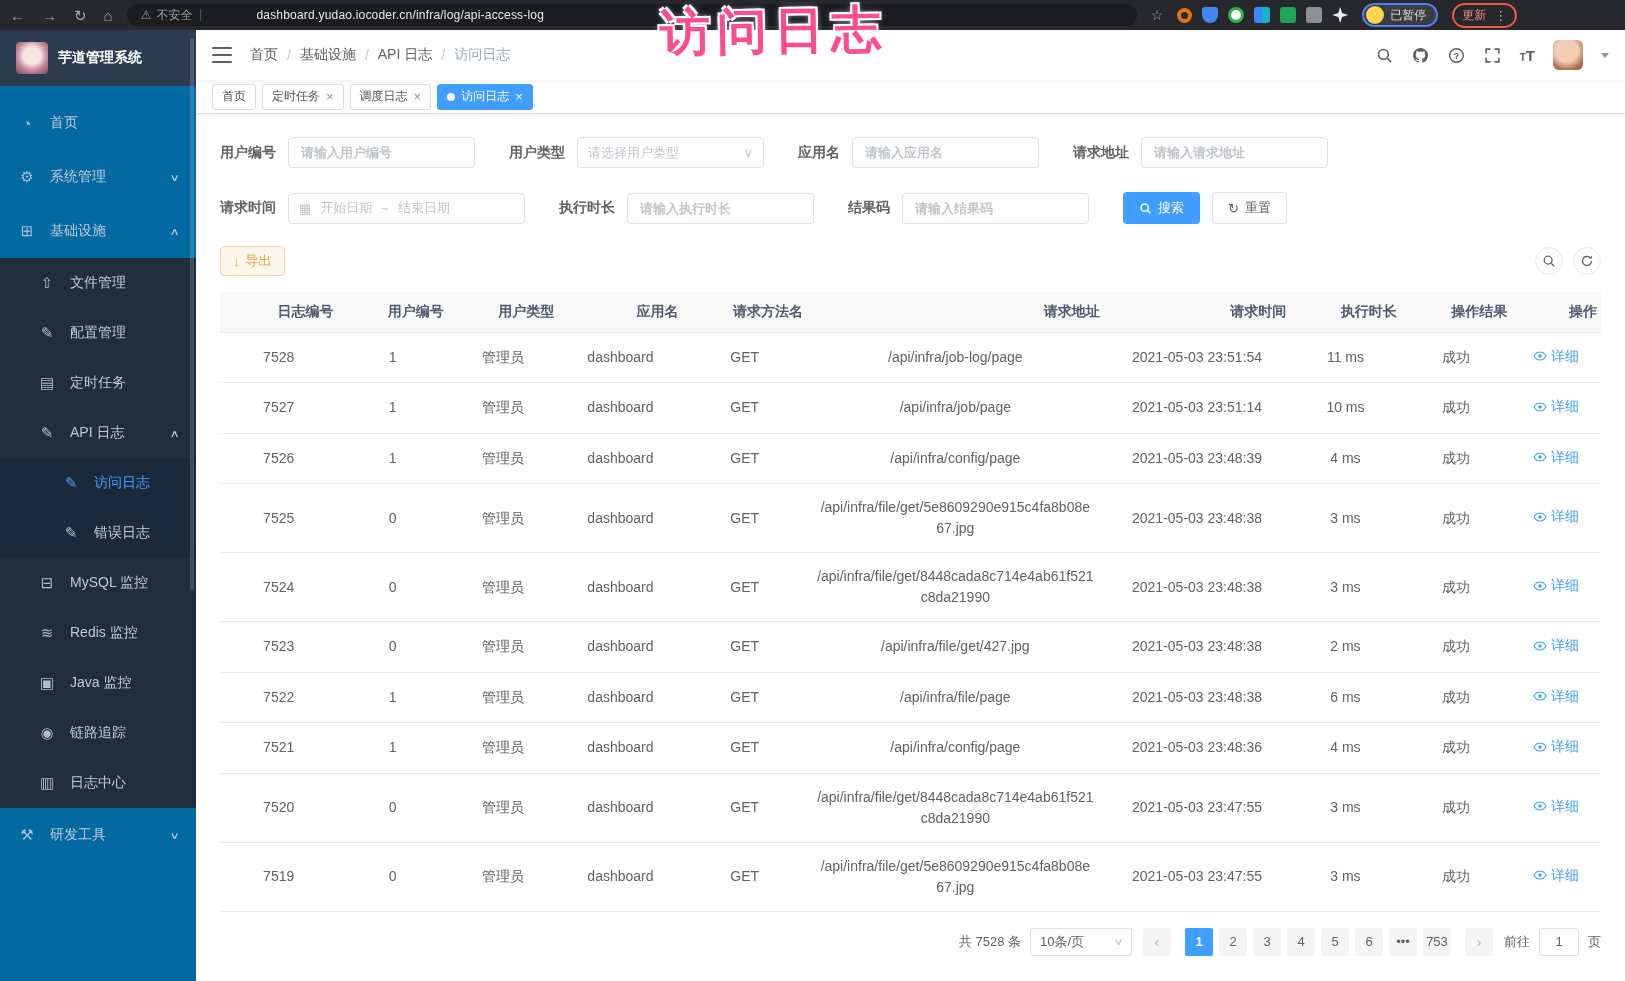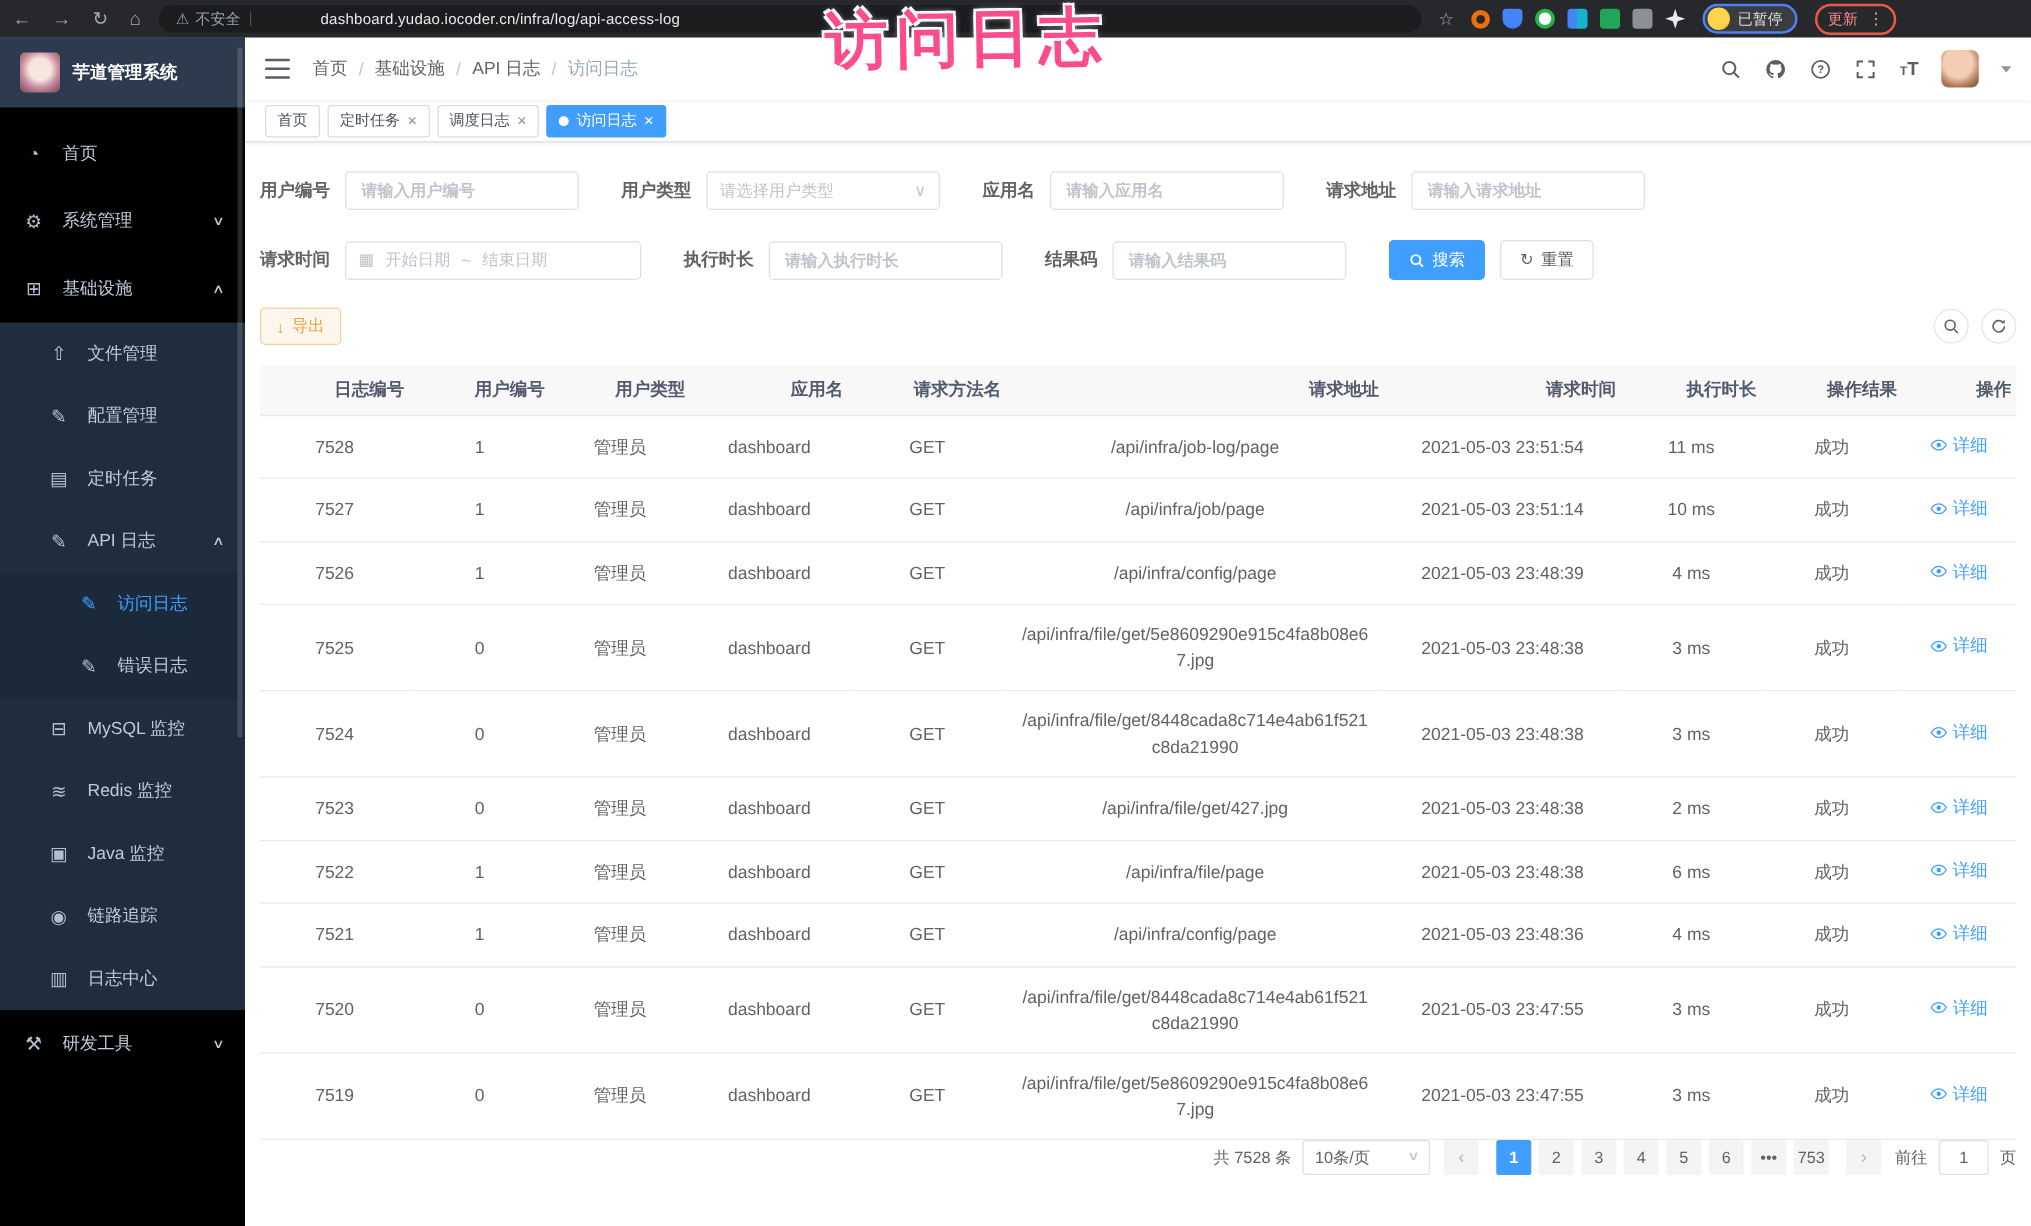--- a/index.html
+++ b/index.html
@@ -33,21 +33,21 @@
   .update-chip { display:flex; align-items:center; gap:8px; border:2px solid #e8594a; border-radius:14px;
     padding:2px 8px; color:#f28b82; font-size:12px; }
   .dots { color:#f4a79d; font-size:13px; }
 
   
   .annotation { position:absolute; left:660px; top:-2px; z-index:60; font-size:50px; font-weight:bold;
     letter-spacing:7px; color:#fb4d8d; transform:rotate(-1deg);
     text-shadow:-2px -2px 0 #fff,2px -2px 0 #fff,-2px 2px 0 #fff,2px 2px 0 #fff,0 0 6px #fff; }
 
   
-  .sidebar { position:absolute; left:0; top:30px; width:196px; bottom:0; background:#000000;
+  .sidebar { position:absolute; left:0; top:30px; width:196px; bottom:0; background:#0369a1;
     color:#bfcbd9; font-size:14px; z-index:5; }
   .sidebar::after { content:""; position:absolute; right:2px; top:8px; width:4px; height:58%;
     background:rgba(255,255,255,0.16); border-radius:2px; }
   .logo-row { height:56px; display:flex; align-items:center; gap:10px; padding-left:16px; background:#2d3b4f; }
   .logo-img { width:32px; height:32px; border-radius:4px; flex:0 0 32px;
     background:radial-gradient(circle at 50% 42%, #f7e6e0 35%, #c98da0 60%, #6d4455); }
   .app-title { color:#fff; font-weight:bold; font-size:14px; }
   .menu { padding-top:10px; }
   .m-item { height:54px; display:flex; align-items:center; gap:14px; padding:0 18px; cursor:pointer; }
   .m-icon { width:18px; text-align:center; font-size:15px; color:#aebfd1; flex:0 0 18px; }
@@ -82,21 +82,21 @@
     align-items:center; padding:0 16px; gap:6px; z-index:3; }
   .tag { height:26px; display:inline-flex; align-items:center; gap:6px; padding:0 9px;
     border:1px solid #d8dce5; background:#fff; border-radius:3px; font-size:12px; color:#495060; cursor:pointer; }
   .tag .x { font-size:13px; color:#8a919c; }
   .tag.active { background:#409eff; border-color:#409eff; color:#fff; }
   .tag.active .x { color:#fff; }
   .tag .dot { width:8px; height:8px; border-radius:50%; background:#fff; }
 
   
   .content { position:absolute; left:196px; right:0; top:115px; bottom:0; background:#fff;
-    padding:22px 12px 0; }
+    padding:22px 24px 0; }
   .filter-form { display:flex; flex-wrap:wrap; align-items:center; column-gap:34px; row-gap:24px;
     font-size:14px; color:#606266; }
   .fg { display:flex; align-items:center; gap:12px; }
   .flabel { white-space:nowrap; font-weight:bold; color:#606266; }
   .fin { width:187px; height:31px; border:1px solid #dcdfe6; border-radius:4px; padding:0 12px;
     font-size:13px; color:#606266; background:#fff; outline:none; font-family:inherit;font-weight:bold; }
   .fin::placeholder { color:#c0c4cc; }
   .fselect { width:187px; height:31px; border:1px solid #dcdfe6; border-radius:4px; padding:0 10px;
     display:flex; align-items:center; justify-content:space-between; color:#c0c4cc; font-size:13px;
     background:#fff; cursor:pointer; }
@@ -118,21 +118,21 @@
   table { width:100%; border-collapse:collapse; margin-top:16px; table-layout:fixed;
     font-size:14px; color:#606266; }
   thead th { background:#f8f8f9; height:40px; font-weight:bold; color:#515a6e; text-align:right;
     border-bottom:1px solid #e8eaec; padding:0 4px; }
   tbody td { border-bottom:1px solid #e8eaec; text-align:center; padding:13px 10px; line-height:21px;
     word-break:break-all; }
   .detail-link { color:#409eff; text-decoration:none; display:inline-flex; align-items:center; gap:4px;
     white-space:nowrap; cursor:pointer; }
   .detail-link svg { width:14px; height:14px; }
 
-  .pagination { display:flex; justify-content:flex-end; align-items:center; gap:9px; 
+  .pagination { display:flex; justify-content:flex-end; align-items:center; gap:9px; margin-top:16px;
     font-size:13px; color:#606266; }
   .psize { width:102px; height:28px; border:1px solid #dcdfe6; border-radius:3px; display:flex;
     align-items:center; justify-content:space-between; padding:0 9px; cursor:pointer; color:#606266; }
   .psize .ar { color:#c0c4cc; font-size:10px; transform:scaleX(1.4); }
   .pages { display:inline-flex; align-items:center; }
   .page-btn { min-width:28px; height:28px; margin:0 3px; background:#f4f4f5; border:none; border-radius:2px;
     color:#606266; font-size:13px; cursor:pointer; font-family:inherit; }
   .page-btn.active { background:#409eff; color:#fff; font-weight:bold; }
   .arrow-btn { min-width:28px; height:28px; margin:0 2px; background:#f4f4f5; border:none; border-radius:2px;
     color:#b4b9bf; font-size:15px; cursor:pointer; font-family:inherit; }

